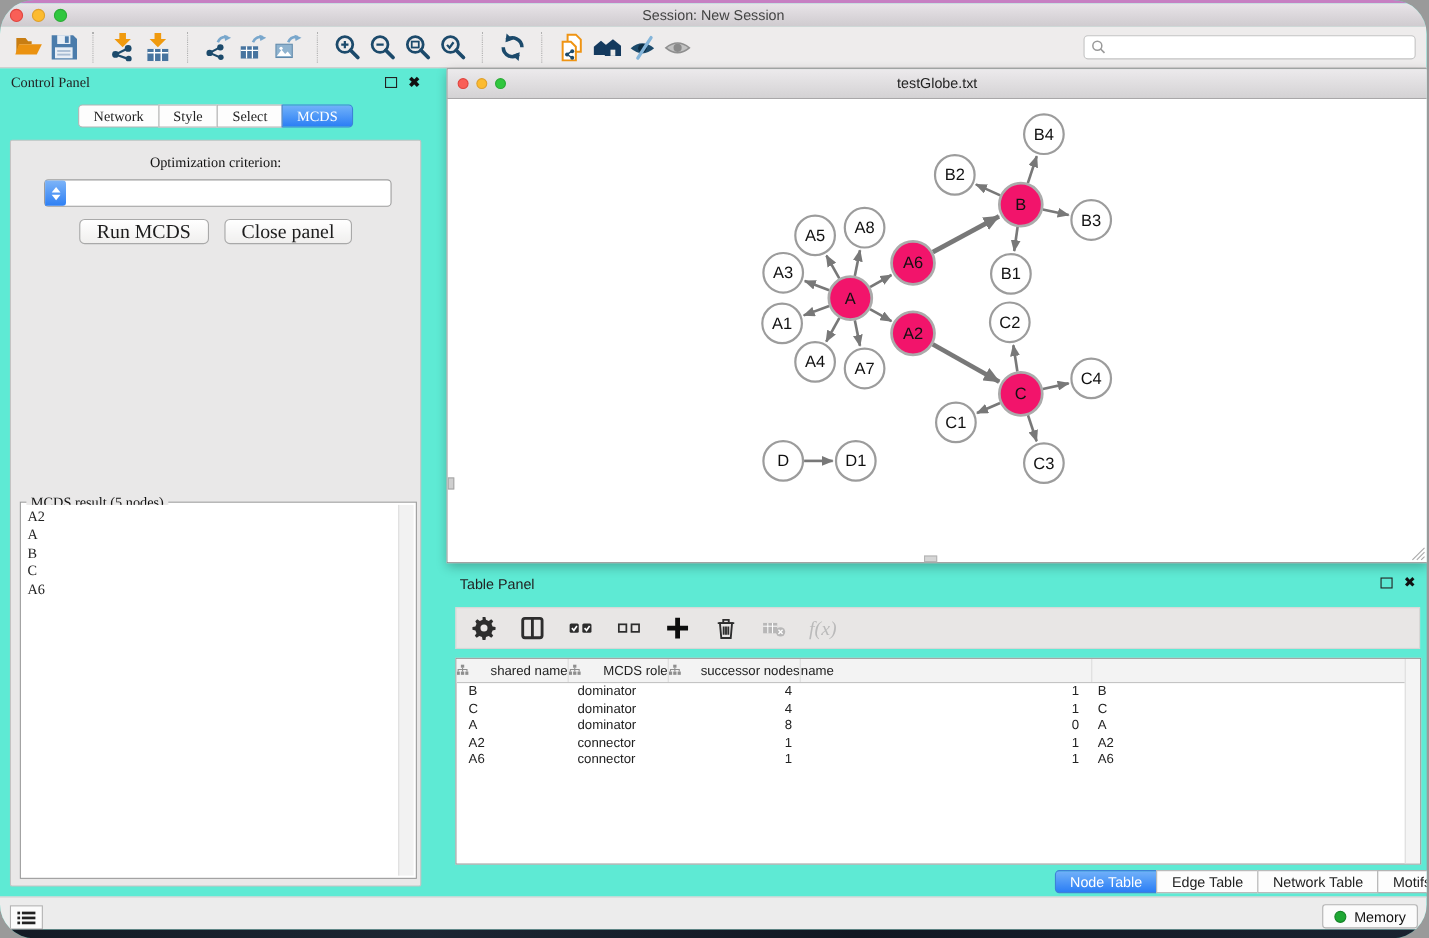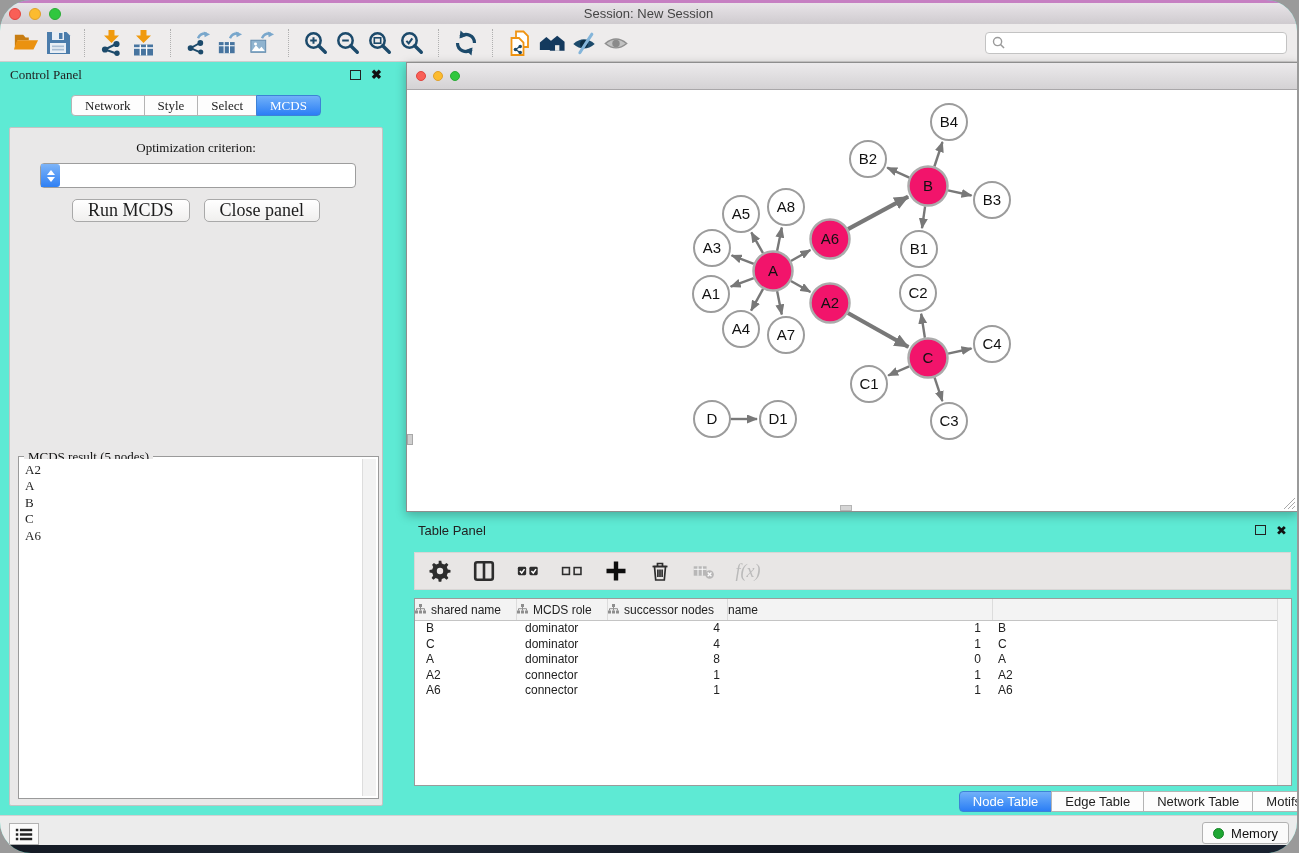--- a/index.html
+++ b/index.html
@@ -72,21 +72,21 @@
   .tp-header{height:24px;display:flex;align-items:center;padding:0 12px;}
   .tp-toolbar{position:absolute;top:34px;left:8px;right:8px;height:38px;background:#e8e6e5;
               border:1px solid #d8d6d5;display:flex;align-items:center;padding-left:12px;gap:18px;box-sizing:border-box;}
   .tp-toolbar .tbtn{width:26px;height:26px;margin:0;}
   .tp-toolbar .tbtn svg{width:24px;height:24px;}
   .fx{font-family:"Liberation Serif","DejaVu Serif",serif;font-style:italic;font-size:18px;color:#b6b6b6;}
   .tp-table{position:absolute;top:80px;left:8px;right:7px;bottom:29px;background:#fff;
             border:1px solid #9b9b9b;overflow:hidden;}
   .thead,.trow{display:grid;grid-template-columns:102px 91px 120px 265px 82px 1fr;}
   .thead{height:21px;background:#f3f3f3;border-bottom:1px solid #c4c4c4;}
-  .th{display:flex;align-items:center;justify-content:flex-start;gap:5px;font-size:12px;color:#222;
+  .th{display:flex;align-items:center;justify-content:space-between;gap:5px;font-size:12px;color:#222;
       border-right:1px solid #dcdcdc;overflow:hidden;}
   .th:last-child{border-right:none;}
   .trow{height:15.6px;}
   .td{font-size:12px;line-height:15.6px;white-space:nowrap;overflow:hidden;}
   .td.a-left0{padding-left:11px;}
   .td.a-left1{padding-left:8px;}
   .td.a-right2{text-align:right;padding-right:8px;}
   .td.a-right3{text-align:right;padding-right:12px;}
   .td.a-left4{padding-left:5px;}
   .tp-scroll{position:absolute;top:0;right:0;bottom:0;width:13px;background:#f4f4f4;border-left:1px solid #ddd;}
@@ -324,20 +324,21 @@
     </div>
   </div>
 
   <div class="net-window">
     <div class="net-titlebar">
       <div class="net-traffic">
         <span class="light l-red"></span>
         <span class="light l-yellow"></span>
         <span class="light l-green"></span>
       </div>
+      <div class="net-title">testGlobe.txt</div>
     </div>
     <div class="net-canvas">
       <svg width="890" height="422">
           <defs>
             <marker id="arrow" markerUnits="userSpaceOnUse" markerWidth="11" markerHeight="9" refX="10" refY="4.5" orient="auto">
               <path d="M0,0 L11,4.5 L0,9 z" fill="#787878"></path>
             </marker>
             <marker id="arrowThick" markerUnits="userSpaceOnUse" markerWidth="15" markerHeight="13" refX="14" refY="6.5" orient="auto">
               <path d="M0,0 L15,6.5 L0,13 z" fill="#787878"></path>
             </marker>

